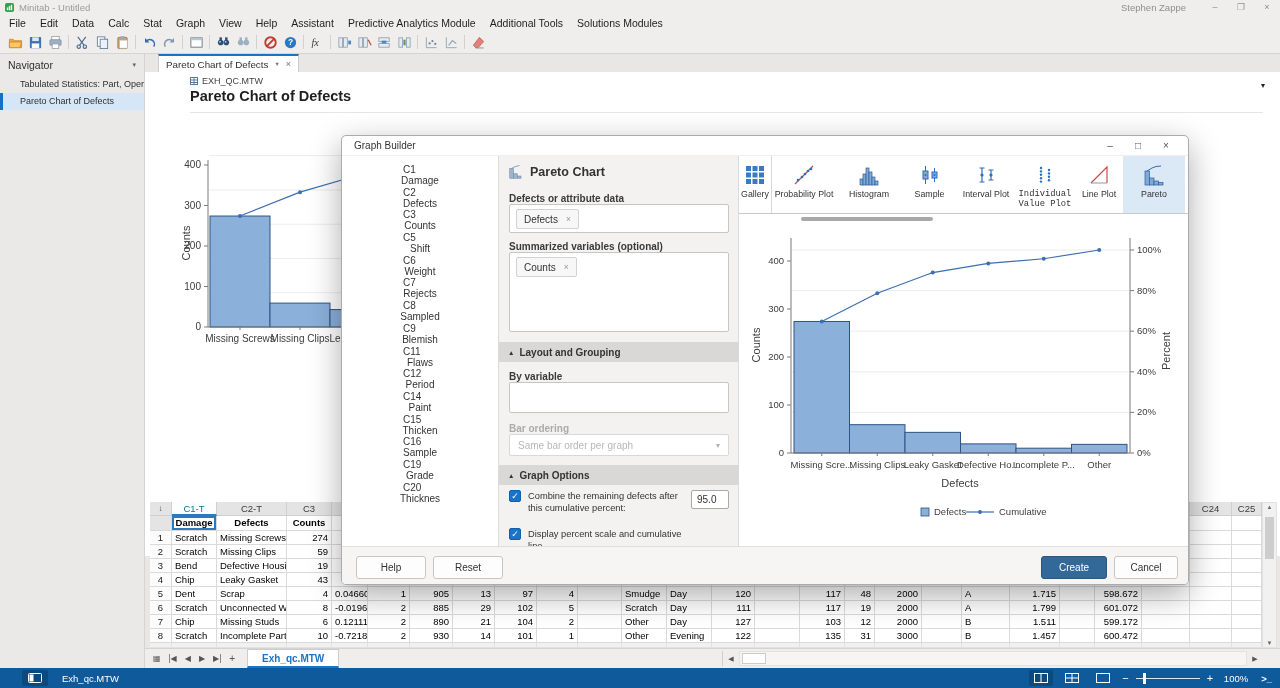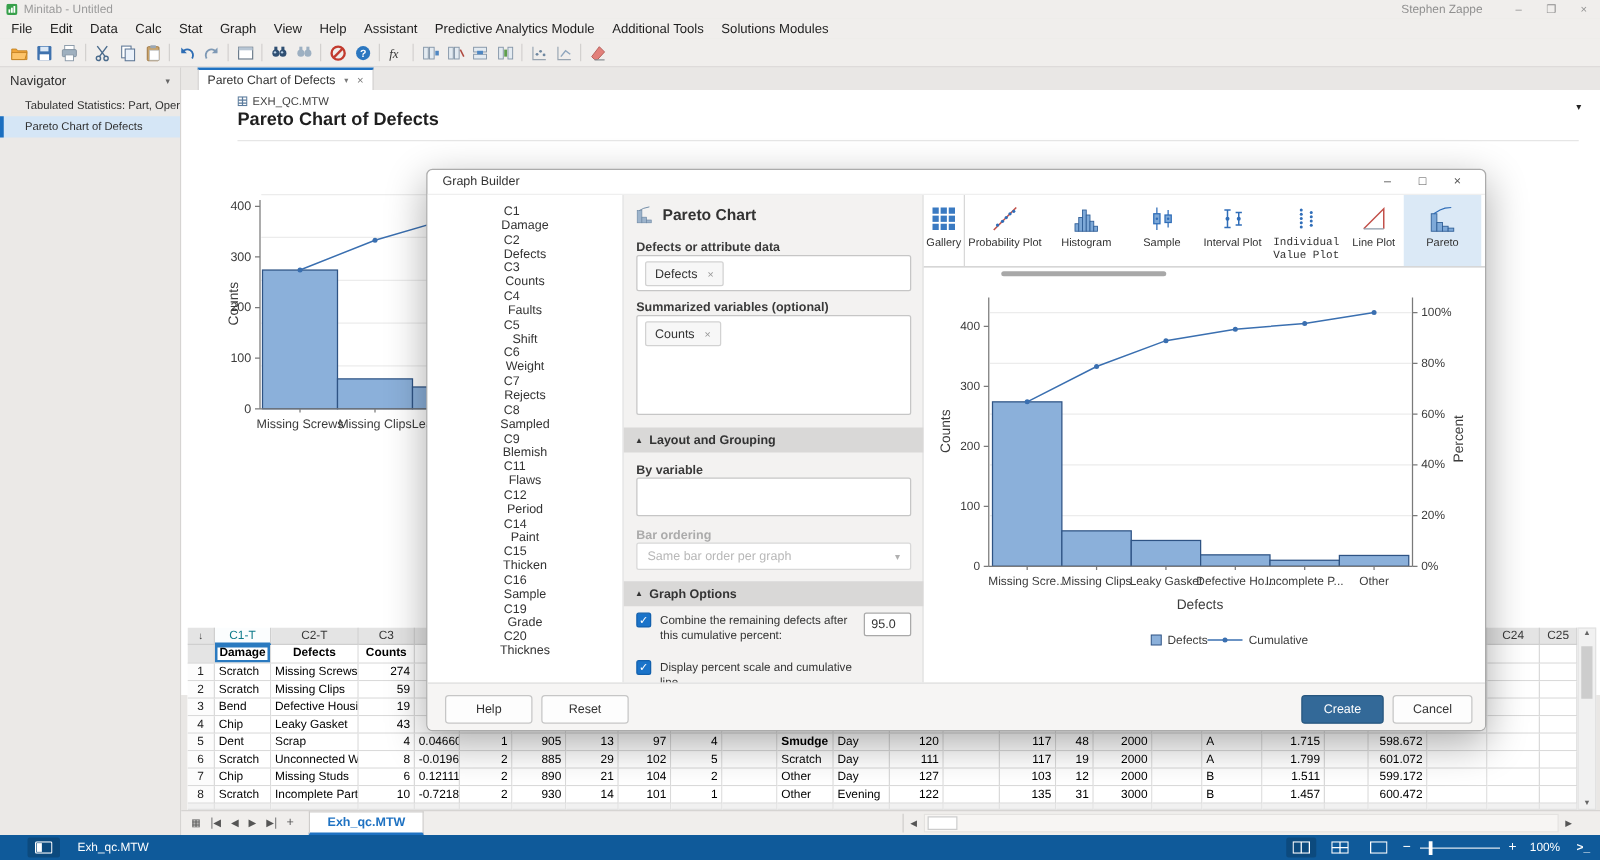--- a/index.html
+++ b/index.html
@@ -567,21 +567,21 @@
         <div class="td l" style="width: 45px;">Dent</div>
         <div class="td l" style="width: 70px;">Scrap</div>
         <div class="td r" style="width: 45px;">4</div>
         <div class="td r" style="width: 36px;">0.04660</div>
         <div class="td r" style="width: 42px;">1</div>
         <div class="td r" style="width: 43px;">905</div>
         <div class="td r" style="width: 42px;">13</div>
         <div class="td r" style="width: 42px;">97</div>
         <div class="td r" style="width: 41px;">4</div>
         <div class="td r" style="width: 44px;"></div>
-        <div class="td l" style="width: 45px; font-weight: bold;">Smudge</div>
+        <div class="td l" style="width: 45px;">Smudge</div>
         <div class="td l" style="width: 45px;">Day</div>
         <div class="td r" style="width: 43px;">120</div>
         <div class="td r" style="width: 45px;"></div>
         <div class="td r" style="width: 45px;">117</div>
         <div class="td r" style="width: 30px;">48</div>
         <div class="td r" style="width: 47px;">2000</div>
         <div class="td r" style="width: 40px;"></div>
         <div class="td l" style="width: 48px;">A</div>
         <div class="td r" style="width: 50px;">1.715</div>
         <div class="td r" style="width: 35px;"></div>
@@ -782,24 +782,20 @@
         <span class="cid">C1</span>
         <span>Damage</span>
       </div>
       <div class="dcol">
         <span class="cid">C2</span>
         <span>Defects</span>
       </div>
       <div class="dcol">
         <span class="cid">C3</span>
         <span>Counts</span>
-      </div>
-      <div class="dcol">
-        <span class="cid">C4</span>
-        <span>Faults</span>
       </div>
       <div class="dcol">
         <span class="cid">C5</span>
         <span>Shift</span>
       </div>
       <div class="dcol">
         <span class="cid">C6</span>
         <span>Weight</span>
       </div>
       <div class="dcol">

